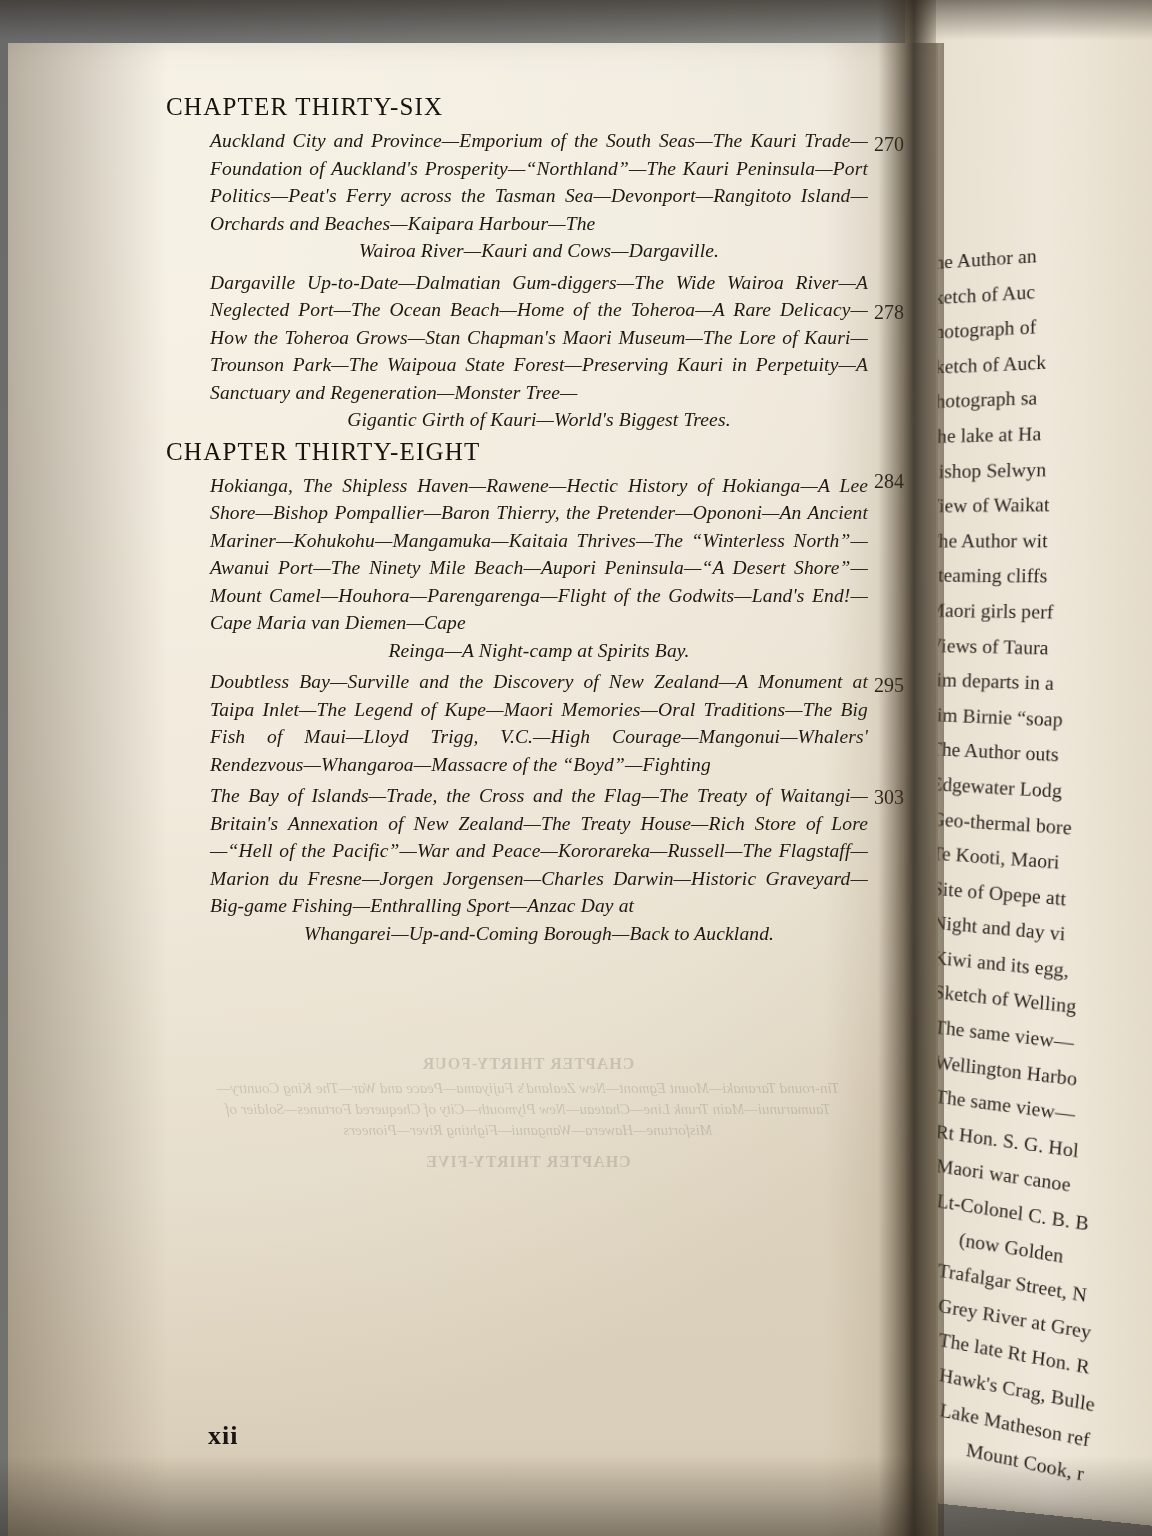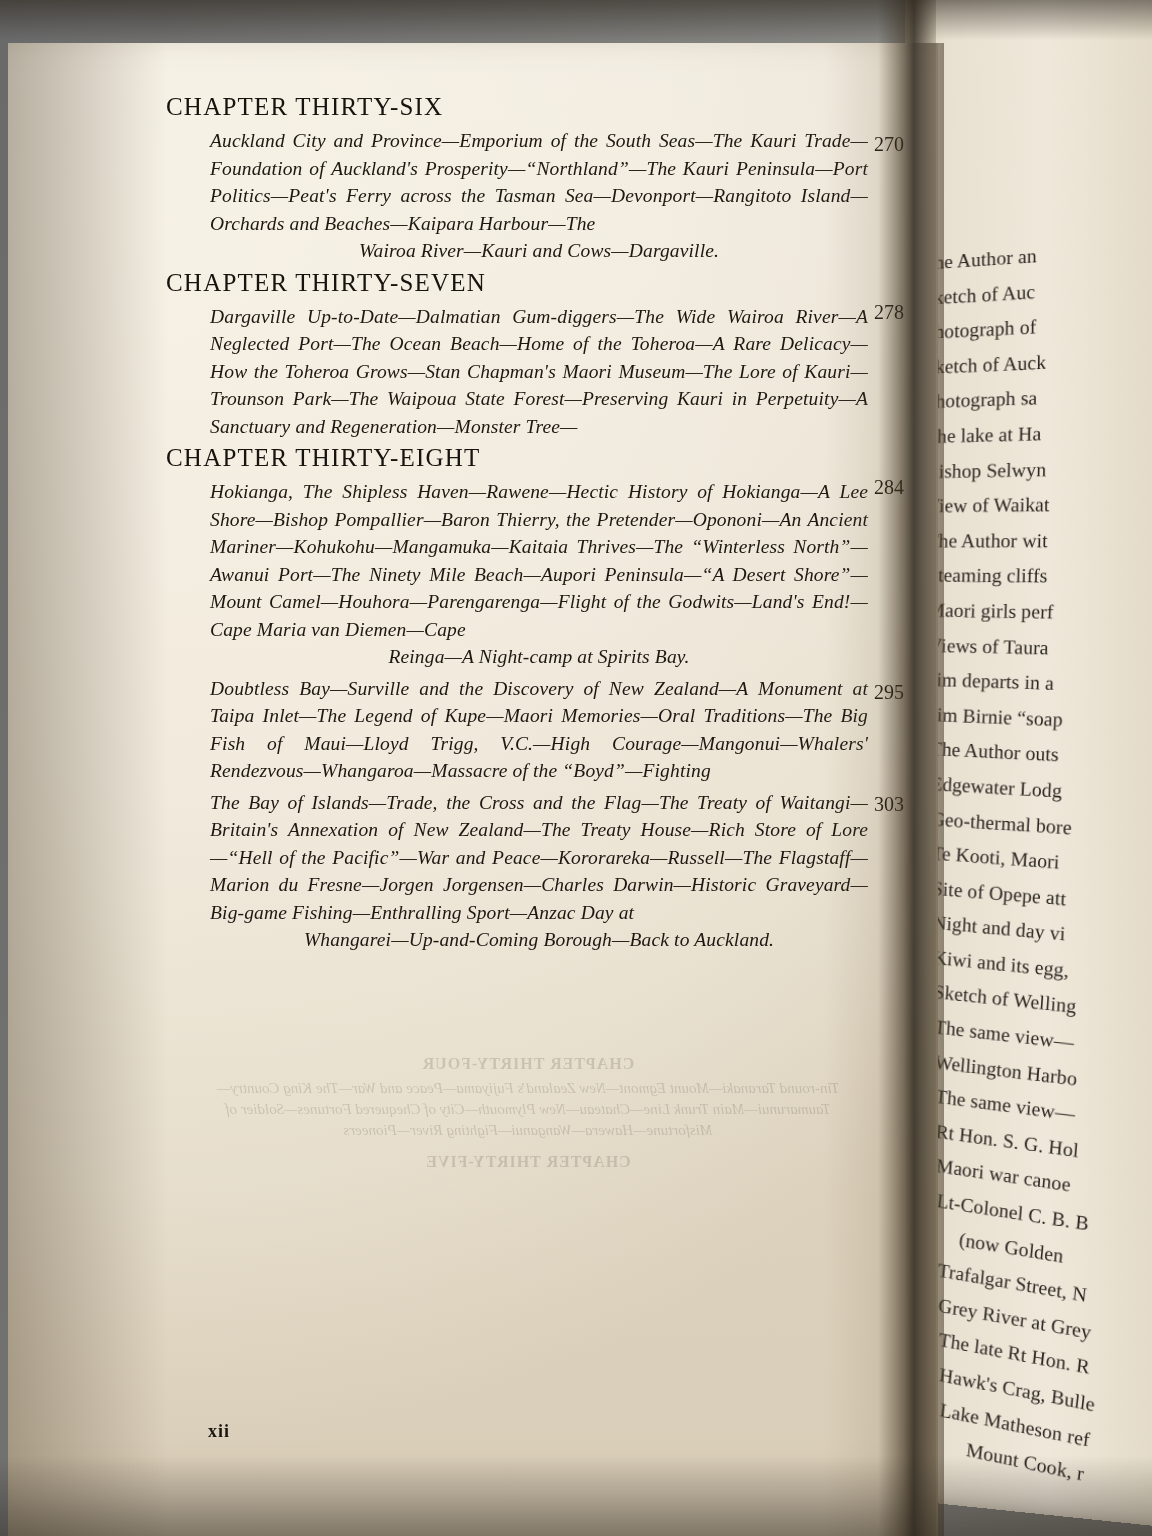--- a/index.html
+++ b/index.html
@@ -118,21 +118,21 @@
     text-align: justify;
     margin: 0 18px 0 44px;
     letter-spacing: 0.15px;
   }
   .summary .last { display: block; text-align: center; }
 
   .folio {
     position: absolute;
     left: 200px;
     top: 1378px;
-    font-size: 18px;
+    font-size: 26px;
     font-weight: bold;
     color: #1a1510;
     letter-spacing: 1px;
   }
 
   
   .ghost {
     position: absolute;
     left: 200px;
     top: 1000px;
@@ -222,24 +222,24 @@
       <div class="entry">
         <div class="chapter-head">CHAPTER  THIRTY-SIX</div>
         <div class="page-num" style="top:40px;">270</div>
         <div class="summary">
           <span>Auckland City and Province—Emporium of the South Seas—The Kauri Trade—Foundation of Auckland's Prosperity—“Northland”—The Kauri Peninsula—Port Politics—Peat's Ferry across the Tasman Sea—Devonport—Rangitoto Island—Orchards and Beaches—Kaipara Harbour—The</span>
           <span class="last">Wairoa River—Kauri and Cows—Dargaville.</span>
         </div>
       </div>
 
       <div class="entry">
-        <div class="chapter-head">CHAPTER  THIRTY-SEVEN</div>
         <div class="page-num" style="top:32px;">278</div>
         <div class="summary">
           <span>Dargaville Up-to-Date—Dalmatian Gum-diggers—The Wide Wairoa River—A Neglected Port—The Ocean Beach—Home of the Toheroa—A Rare Delicacy—How the Toheroa Grows—Stan Chapman's Maori Museum—The Lore of Kauri—Trounson Park—The Waipoua State Forest—Preserving Kauri in Perpetuity—A Sanctuary and Regeneration—Monster Tree—</span>
+          <span class="last">Gigantic Girth of Kauri—World's Biggest Trees.</span>
         </div>
       </div>
 
       <div class="entry">
         <div class="chapter-head">CHAPTER  THIRTY-EIGHT</div>
         <div class="page-num" style="top:32px;">284</div>
         <div class="summary">
           <span>Hokianga, The Shipless Haven—Rawene—Hectic History of Hokianga—A Lee Shore—Bishop Pompallier—Baron Thierry, the Pretender—Opononi—An Ancient Mariner—Kohukohu—Mangamuka—Kaitaia Thrives—The “Winterless North”—Awanui Port—The Ninety Mile Beach—Aupori Peninsula—“A Desert Shore”—Mount Camel—Houhora—Parengarenga—Flight of the Godwits—Land's End!—Cape Maria van Diemen—Cape</span>
           <span class="last">Reinga—A Night-camp at Spirits Bay.</span>
         </div>

